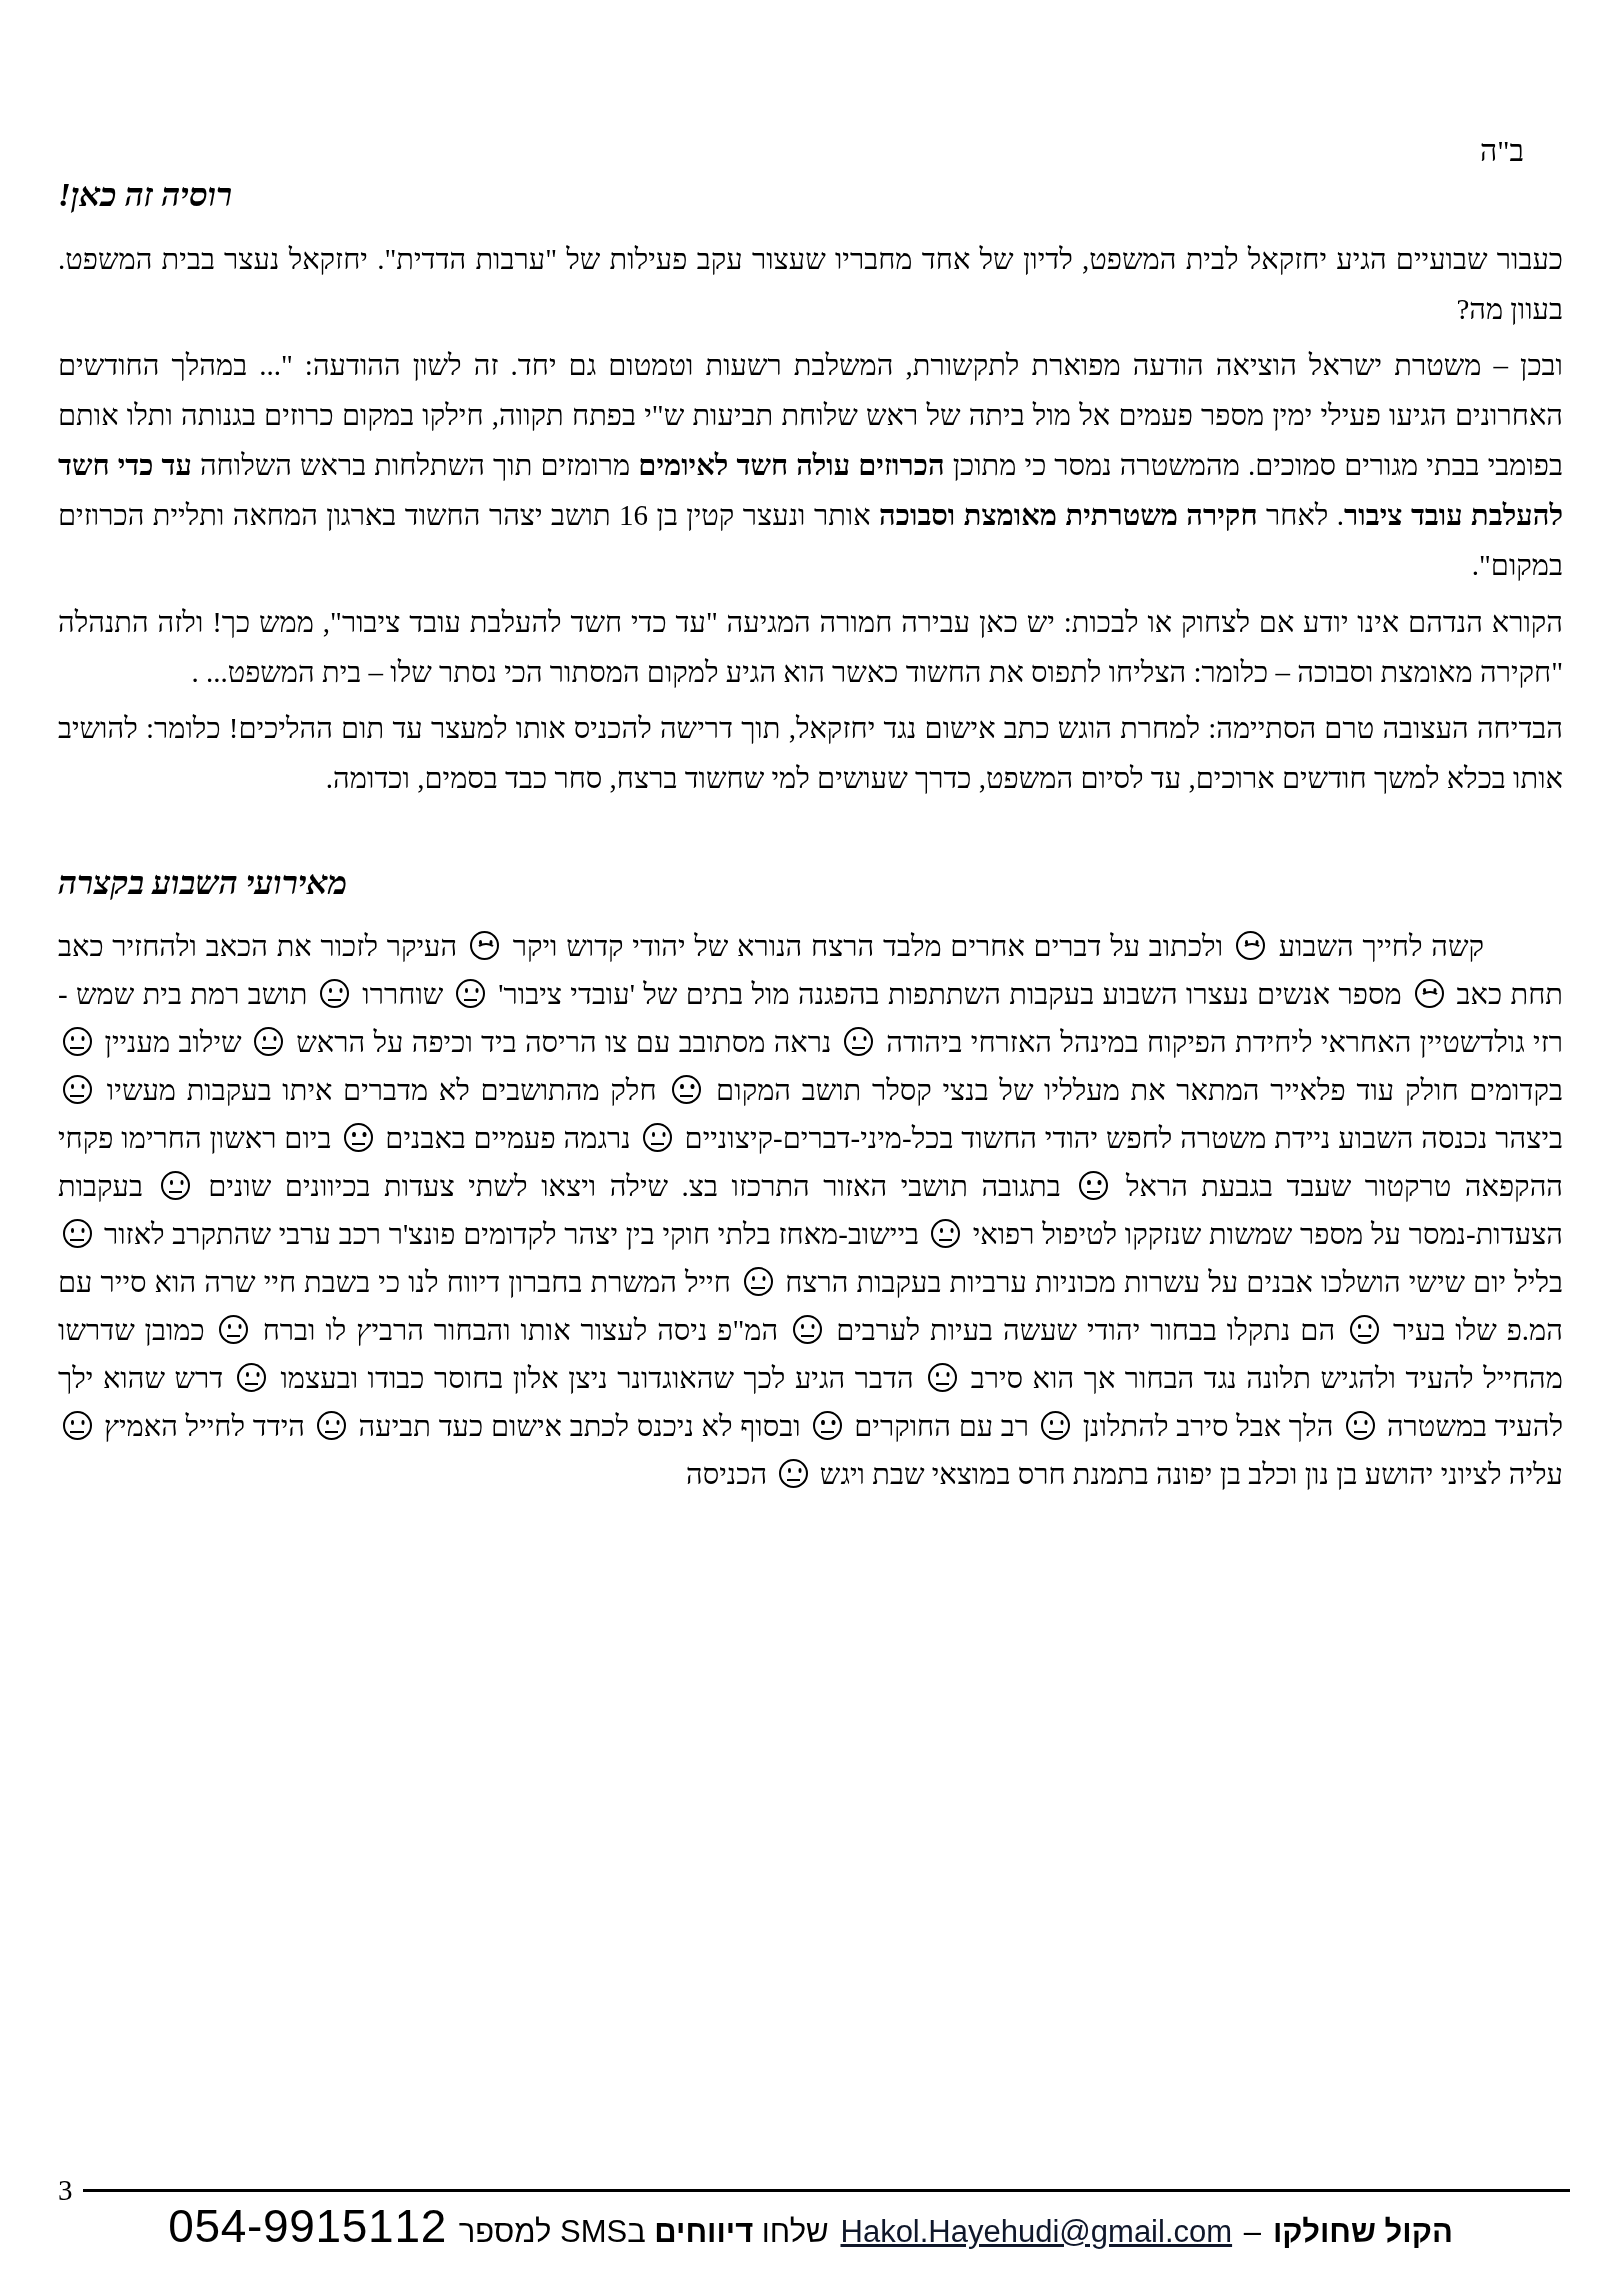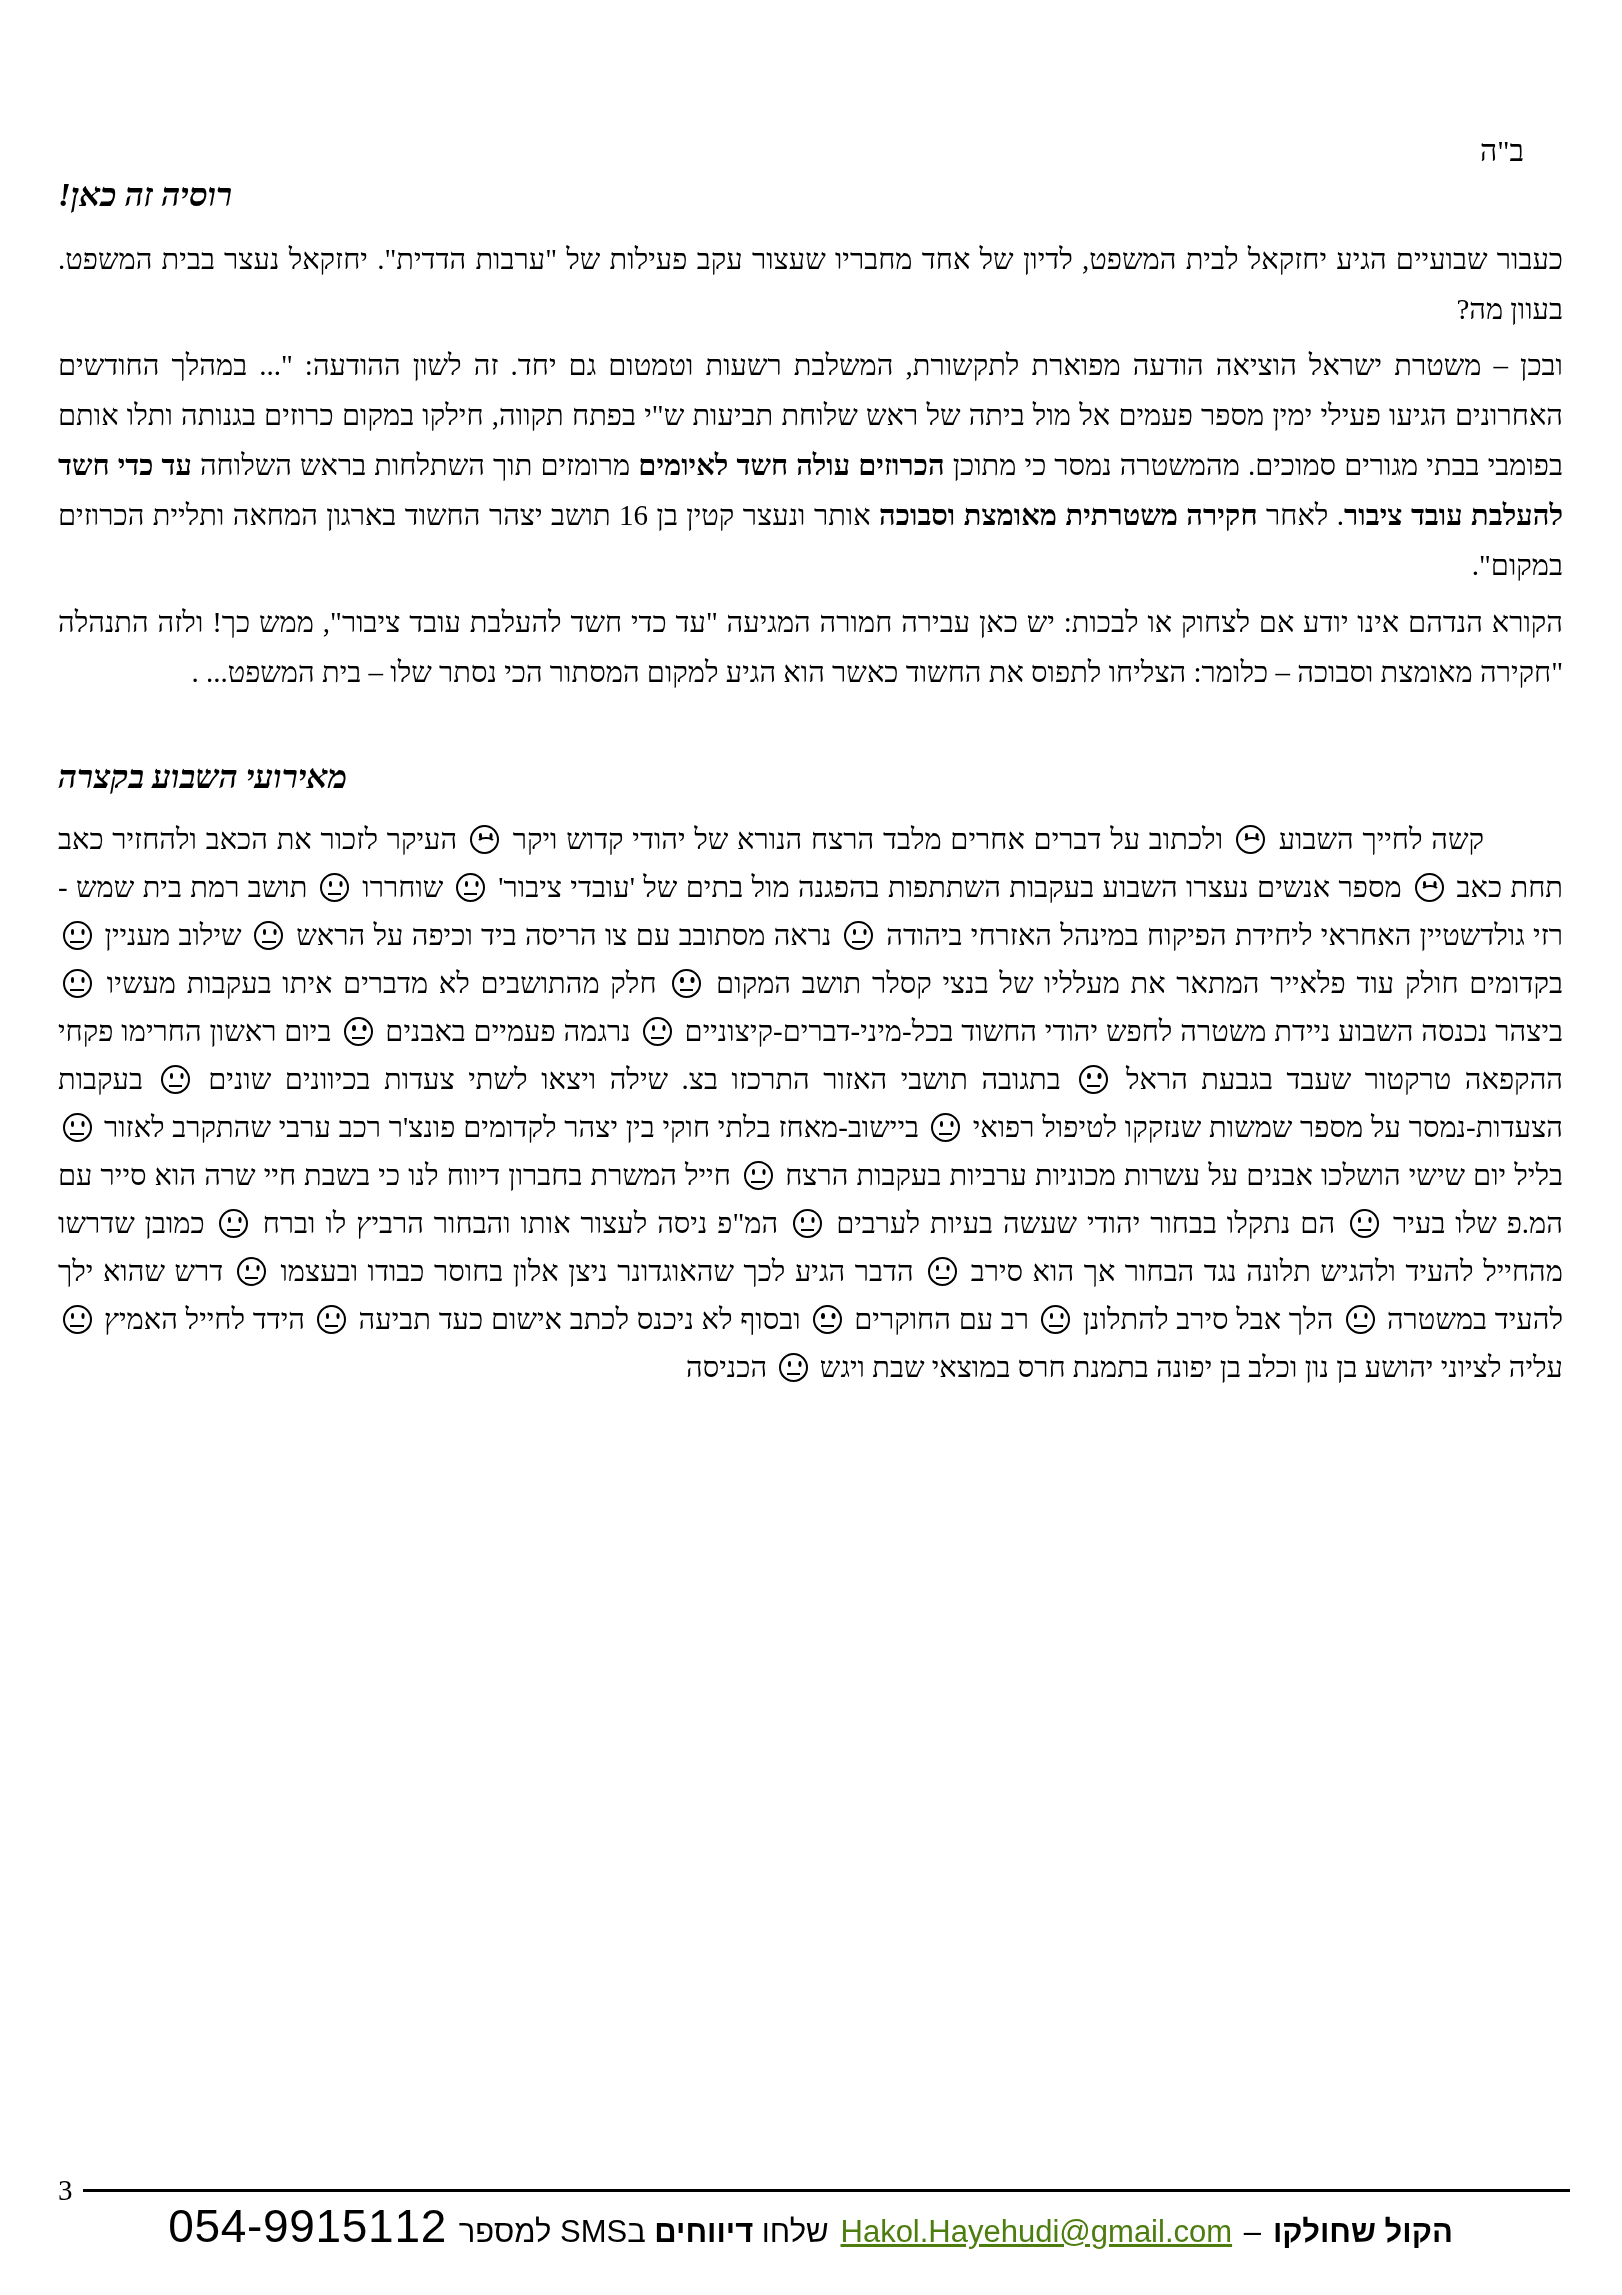--- a/index.html
+++ b/index.html
@@ -74,34 +74,35 @@
   .rule{flex:1;height:2.6px;background:#000;}
   .footer{
     position:absolute;left:0;right:0;top:2199px;
     text-align:center;
     direction:rtl;
     font-family:"Liberation Sans","DejaVu Sans",sans-serif;
     font-size:31px;
     white-space:nowrap;
   }
   .footer > *{margin:0 5.9px;}
-  .footer .email{color:#4d7c0f;}
+  .footer .email{color:#0f172a;}
   .footer .phone{font-size:46px;letter-spacing:0.7px;}
 </style>
 </head>
 <body>
 
 <div class="page">
   <div class="content">
     <div class="bh">ב"ה</div>
     <h1 class="sec-title">רוסיה זה כאן!</h1>
     <div id="paragraphs">
         <p class="body">כעבור שבועיים הגיע יחזקאל לבית המשפט, לדיון של אחד מחבריו שעצור עקב פעילות של "ערבות הדדית". יחזקאל נעצר בבית המשפט. בעוון מה?</p>
         <p class="body">ובכן – משטרת ישראל הוציאה הודעה מפוארת לתקשורת, המשלבת רשעות וטמטום גם יחד. זה לשון ההודעה: "... במהלך החודשים האחרונים הגיעו פעילי ימין מספר פעמים אל מול ביתה של ראש שלוחת תביעות ש"י בפתח תקווה, חילקו במקום כרוזים בגנותה ותלו אותם בפומבי בבתי מגורים סמוכים. מהמשטרה נמסר כי מתוכן <b>הכרוזים עולה חשד לאיומים</b> מרומזים תוך השתלחות בראש השלוחה <b>עד כדי חשד להעלבת עובד ציבור</b>. לאחר <b>חקירה משטרתית מאומצת וסבוכה</b> אותר ונעצר קטין בן 16 תושב יצהר החשוד בארגון המחאה ותליית הכרוזים במקום".</p>
         <p class="body">הקורא הנדהם אינו יודע אם לצחוק או לבכות: יש כאן עבירה חמורה המגיעה "עד כדי חשד להעלבת עובד ציבור", ממש כך! ולזה התנהלה "חקירה מאומצת וסבוכה – כלומר: הצליחו לתפוס את החשוד כאשר הוא הגיע למקום המסתור הכי נסתר שלו – בית המשפט... .</p>
+        <p class="body">הבדיחה העצובה טרם הסתיימה: למחרת הוגש כתב אישום נגד יחזקאל, תוך דרישה להכניס אותו למעצר עד תום ההליכים! כלומר: להושיב אותו בכלא למשך חודשים ארוכים, עד לסיום המשפט, כדרך שעושים למי שחשוד ברצח, סחר כבד בסמים, וכדומה.</p>
       </div>
     <h2 class="sec-title events-title">מאירועי השבוע בקצרה</h2>
     <p class="body events-body">קשה לחייך השבוע <span class="face sad"></span> ולכתוב על דברים אחרים מלבד הרצח הנורא של יהודי קדוש ויקר <span class="face sad"></span> העיקר לזכור את הכאב ולהחזיר כאב תחת כאב <span class="face sad"></span> מספר אנשים נעצרו השבוע בעקבות השתתפות בהפגנה מול בתים של 'עובדי ציבור' <span class="face neu"></span> שוחררו <span class="face neu"></span> תושב רמת בית שמש - רזי גולדשטיין האחראי ליחידת הפיקוח במינהל האזרחי ביהודה <span class="face neu"></span> נראה מסתובב עם צו הריסה ביד וכיפה על הראש <span class="face neu"></span> שילוב מעניין <span class="face neu"></span> בקדומים חולק עוד פלאייר המתאר את מעלליו של בנצי קסלר תושב המקום <span class="face neu"></span> חלק מהתושבים לא מדברים איתו בעקבות מעשיו <span class="face neu"></span> ביצהר נכנסה השבוע ניידת משטרה לחפש יהודי החשוד בכל-מיני-דברים-קיצוניים <span class="face neu"></span> נרגמה פעמיים באבנים <span class="face neu"></span> ביום ראשון החרימו פקחי ההקפאה טרקטור שעבד בגבעת הראל <span class="face neu"></span> בתגובה תושבי האזור התרכזו בצ. שילה ויצאו לשתי צעדות בכיוונים שונים <span class="face neu"></span> בעקבות הצעדות-נמסר על מספר שמשות שנזקקו לטיפול רפואי <span class="face neu"></span> ביישוב-מאחז בלתי חוקי בין יצהר לקדומים פונצ'ר רכב ערבי שהתקרב לאזור <span class="face neu"></span> בליל יום שישי הושלכו אבנים על עשרות מכוניות ערביות בעקבות הרצח <span class="face neu"></span> חייל המשרת בחברון דיווח לנו כי בשבת חיי שרה הוא סייר עם המ.פ שלו בעיר <span class="face neu"></span> הם נתקלו בבחור יהודי שעשה בעיות לערבים <span class="face neu"></span> המ"פ ניסה לעצור אותו והבחור הרביץ לו וברח <span class="face neu"></span> כמובן שדרשו מהחייל להעיד ולהגיש תלונה נגד הבחור אך הוא סירב <span class="face neu"></span> הדבר הגיע לכך שהאוגדונר ניצן אלון בחוסר כבודו ובעצמו <span class="face neu"></span> דרש שהוא ילך להעיד במשטרה <span class="face neu"></span> הלך אבל סירב להתלונן <span class="face neu"></span> רב עם החוקרים <span class="face neu"></span> ובסוף לא ניכנס לכתב אישום כעד תביעה <span class="face neu"></span> הידד לחייל האמיץ <span class="face neu"></span> עליה לציוני יהושע בן נון וכלב בן יפונה בתמנת חרס במוצאי שבת ויגש <span class="face neu"></span> הכניסה</p>
   </div>
 
   <div class="footer-rule-row">
     <span class="pagenum">3</span>
     <span class="rule"></span>
   </div>
 

